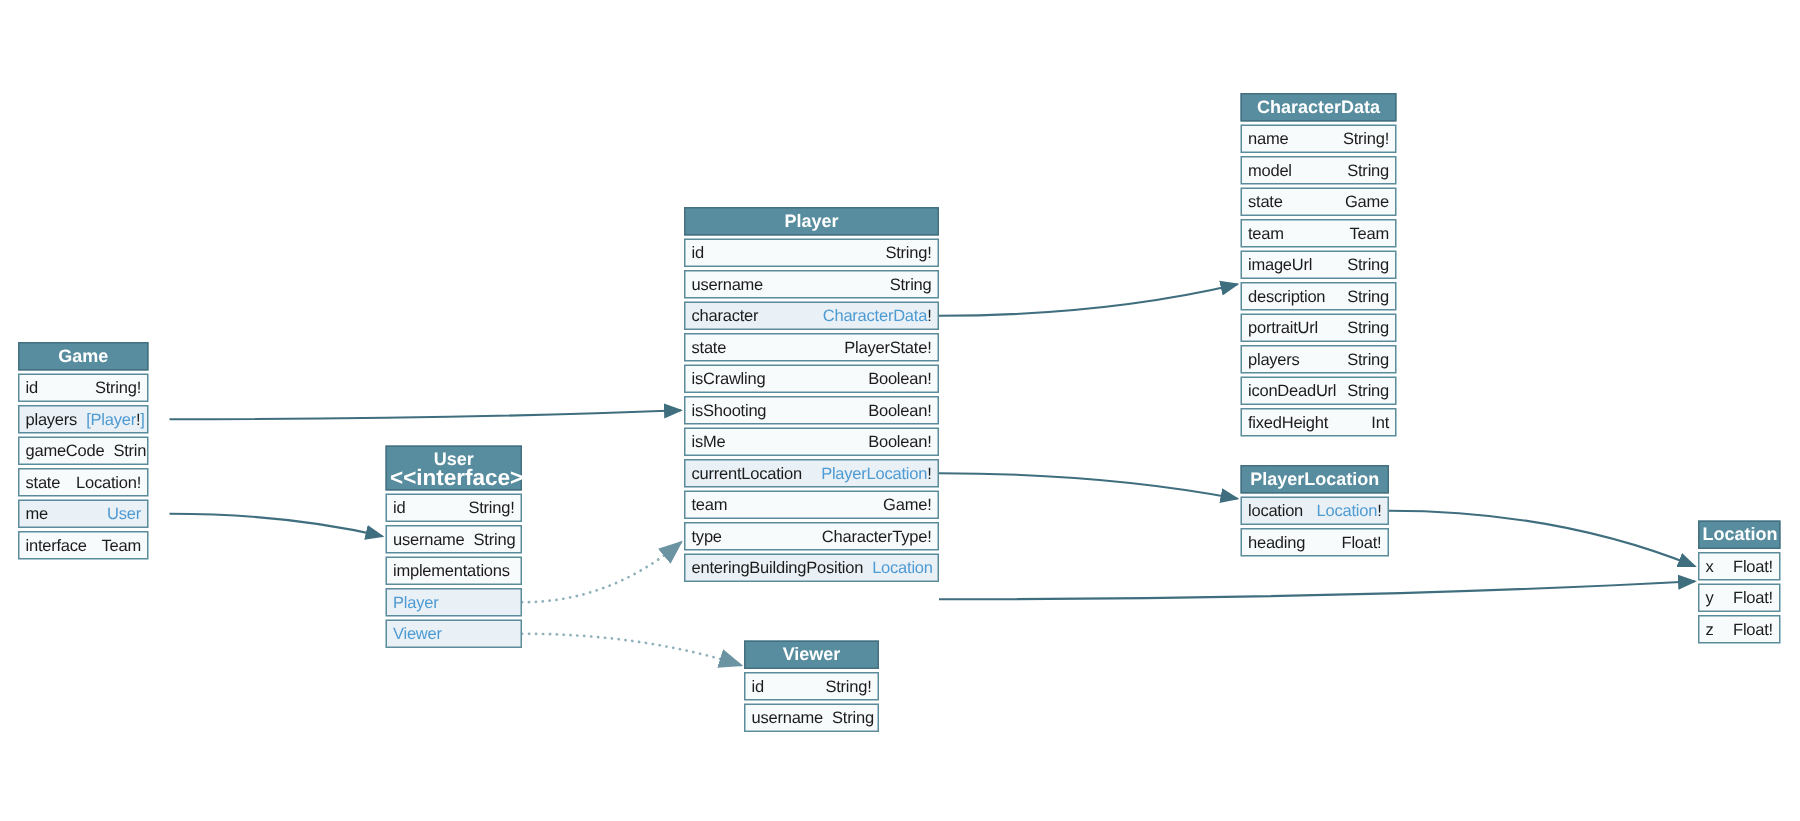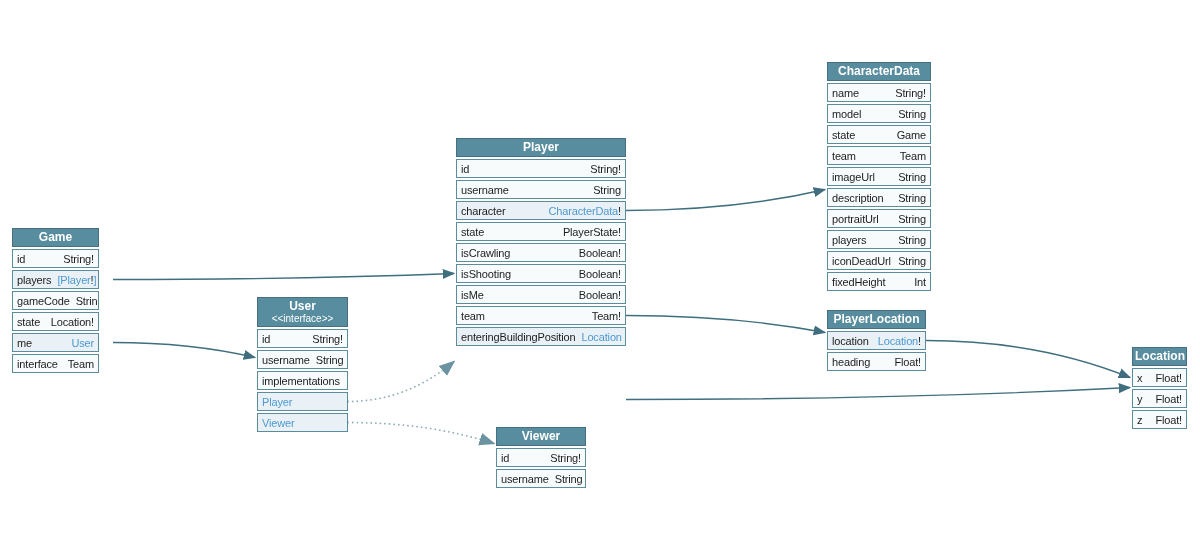--- a/index.html
+++ b/index.html
@@ -1,21 +1,21 @@
 <!DOCTYPE html>
 <html><head>
 <meta charset="utf-8">
 <style>
   html,body{margin:0;padding:0;background:#ffffff;font-family:"Liberation Sans",sans-serif;}
   .canvas{position:relative;width:1200px;height:547px;background:#ffffff;overflow:hidden;}
   svg.edges{position:absolute;left:0;top:0;width:1200px;height:547px;pointer-events:none;}
   .type-node{position:absolute;box-sizing:border-box;}
   .node-header{box-sizing:border-box;background:#578d9e;border:1px solid #44707f;color:#fff;
     text-align:center;font-weight:bold;font-size:12px;line-height:13px;padding:2px 2px;}
-  .node-header .sub{display:block;font-weight:normal;font-size:10px;line-height:11px;}
+  .node-header .sub{display:block;font-weight:bold;font-size:15px;line-height:11px;}
   .rows{display:flex;flex-direction:column;gap:2px;margin-top:2px;}
   .frow{box-sizing:border-box;display:flex;justify-content:space-between;align-items:center;
     height:19px;border:1px solid #5a8c9c;background:#f8fbfc;padding:0 4px;font-size:11px;
     white-space:nowrap;letter-spacing:-0.15px;color:#1c1c1c;overflow:hidden;}
   .frow.ref{background:#e9f1f6;}
   .frow .fname{color:#1c1c1c;}
   .frow .ftype{margin-left:6px;color:#1c1c1c;}
   .tref{color:#4e9ad2;}
   .frow.section{background:#f8fbfc;}
   .frow.linkrow{background:#e9f1f6;}
@@ -121,23 +121,31 @@
             <span class="ftype">Boolean!</span>
           </div>
           <div class="frow">
             <span class="fname">isShooting</span>
             <span class="ftype">Boolean!</span>
           </div>
           <div class="frow">
             <span class="fname">isMe</span>
             <span class="ftype">Boolean!</span>
           </div>
+          <div class="frow ref">
+            <span class="fname">currentLocation</span>
+            <span class="ftype"><span class="tref">PlayerLocation</span><span>!</span></span>
+          </div>
           <div class="frow">
             <span class="fname">team</span>
-            <span class="ftype">Team!</span>
+            <span class="ftype">Game!</span>
+          </div>
+          <div class="frow">
+            <span class="fname">type</span>
+            <span class="ftype">CharacterType!</span>
           </div>
           <div class="frow ref">
             <span class="fname">enteringBuildingPosition</span>
             <span class="ftype"><span class="tref">Location</span></span>
           </div>
         </div>
       </div>
       <div class="type-node" style="left: 496px; top: 427px; width: 90px;">
         <div class="node-header"><span>Viewer</span></div>
         <div class="rows">

